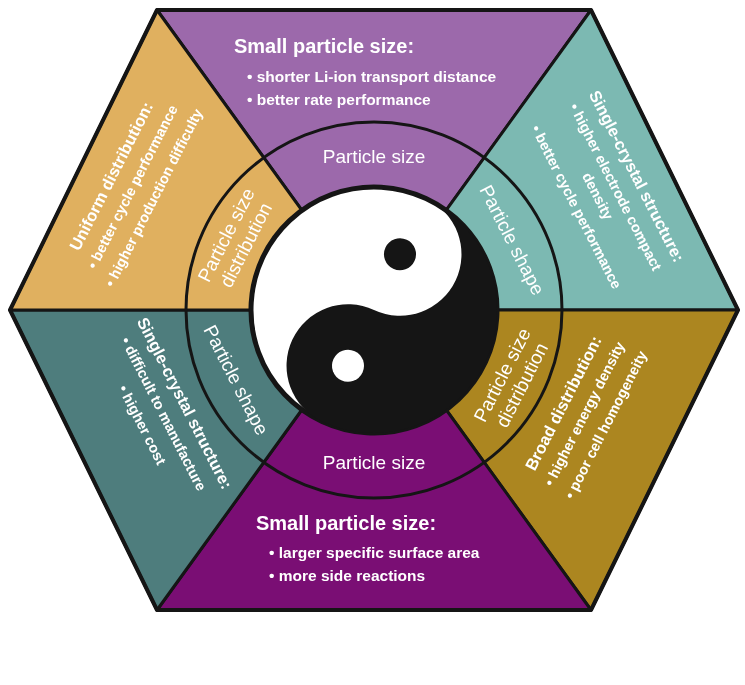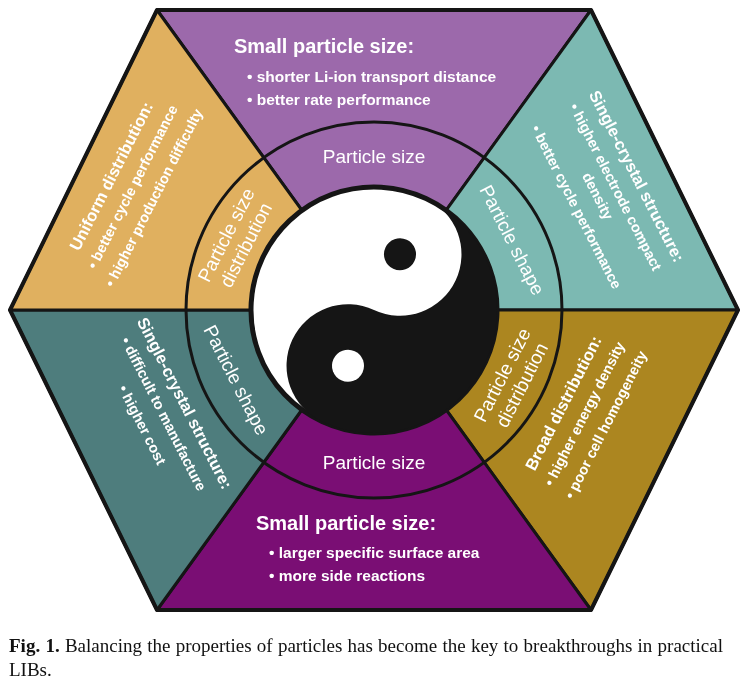--- a/index.html
+++ b/index.html
@@ -94,17 +94,13 @@
     </g>
 
     <g transform="translate(111,176) rotate(-63)">
       <text class="r-title mid" y="0">Uniform distribution:</text>
       <text class="r-line mid" y="24">• better cycle performance</text>
       <text class="r-line mid" y="48">• higher production difficulty</text>
     </g>
   </svg>
 
   
-  <div class="caption">
-    <b>Fig. 1.</b>
-    <span>Balancing the properties of particles has become the key to breakthroughs in practical LIBs.</span>
-  </div>
 </div>
 
 </body></html>

